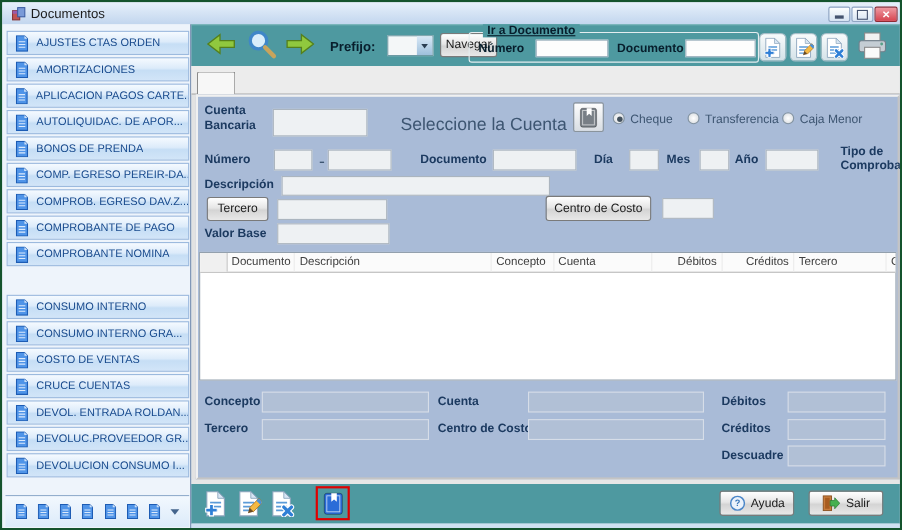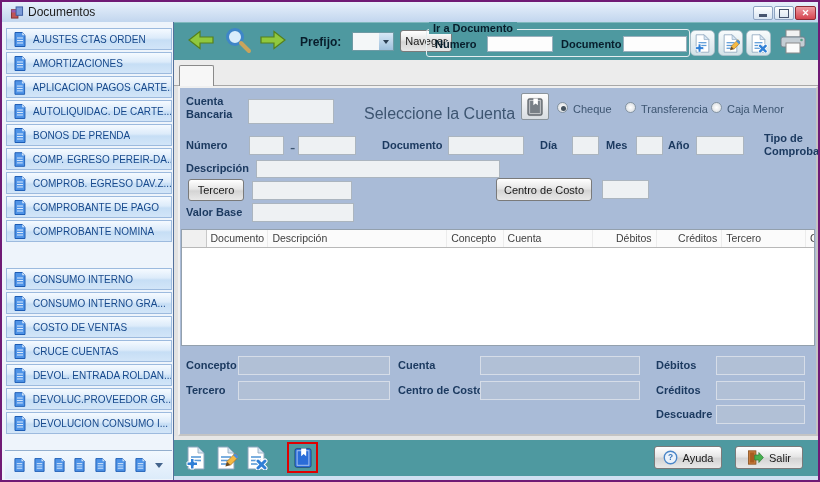--- a/index.html
+++ b/index.html
@@ -1,16 +1,16 @@
 <!DOCTYPE html>
 <html><head>
 <meta charset="utf-8">
 <style>
   html,body{margin:0;padding:0;background:#888;}
-  .window{position:relative;width:820px;height:482px;background:#d9e4f2;border:2px solid #701a75;box-sizing:border-box;font-family:"Liberation Sans",sans-serif;overflow:hidden;}
+  .window{position:relative;width:820px;height:482px;background:#d9e4f2;border:2px solid #14532d;box-sizing:border-box;font-family:"Liberation Sans",sans-serif;overflow:hidden;}
   .abs{position:absolute;box-sizing:border-box;}
   
   .titlebar{left:0;top:0;width:816px;height:20px;background:linear-gradient(#e7f0fb,#c2d6ee);display:flex;align-items:center;}
   .title-text{margin-left:26px;font-size:12px;color:#1c1c1c;}
   .winbtn{width:20px;height:14px;border:1px solid #8fa4c2;border-radius:2px;background:linear-gradient(#fdfefe,#d8e4f2);display:flex;align-items:center;justify-content:center;font-size:8px;color:#33415c;}
   .winbtn.close{background:linear-gradient(#ee9aa2,#d6444f);border-color:#8e2a34;color:#fff;width:21px;}
   .wmin::after{content:"";display:block;width:8px;height:3px;background:#45536e;margin-top:5px;}
   .wmax::after{content:"";display:block;width:8px;height:7px;border:1px solid #45536e;}
   .wclose::after{content:"✕";font-size:9px;font-weight:bold;}
   
@@ -39,21 +39,21 @@
   .btn{background:linear-gradient(#ffffff,#e6e6e6 45%,#d4d4d4 55%,#e8e8e8);border:1px solid #7a7a7a;border-radius:3px;font-size:11px;color:#1a1a1a;display:flex;align-items:center;justify-content:center;gap:5px;cursor:pointer;}
   .radio{width:11px;height:11px;border-radius:50%;background:radial-gradient(#ffffff,#d4d8dc);border:1px solid #8494a2;}
   .radio.sel::after{content:"";display:block;width:5px;height:5px;margin:3px;border-radius:50%;background:#44525e;}
   .rlabel{font-size:11px;color:#3d5571;}
   
   .tlabel{font-size:12px;font-weight:bold;color:#081e2c;}
   .combo{background:#f4f7f8;border:1px solid #6d9aa4;display:flex;}
   .combo .arr{margin-left:auto;width:14px;background:linear-gradient(#d8e8f6,#9ec0dc);display:flex;align-items:center;justify-content:center;}
   .combo .arr::after{content:"";width:0;height:0;border-left:3.5px solid transparent;border-right:3.5px solid transparent;border-top:4.5px solid #2a3e52;}
   .groupbox{border:1px solid #e4edf0;border-radius:3px;}
-  .gleg{position:absolute;top:-8px;left:2px;background:#4e99a0;padding:0 4px;font-size:11px;font-weight:bold;color:#071e2c;}
+  .gleg{position:absolute;top:-8px;left:12px;background:#4e99a0;padding:0 4px;font-size:11px;font-weight:bold;color:#071e2c;text-decoration:underline;}
   .iconframe{border:1px solid #a8bec8;border-radius:5px;background:linear-gradient(#f8fbfc,#d4e2e8);display:flex;align-items:center;justify-content:center;cursor:pointer;}
   .savebtn{background:linear-gradient(#fdfdfd,#d8dde2);border:1px solid #8a949c;border-radius:2px;display:flex;align-items:center;justify-content:center;color:#787f86;cursor:pointer;}
   .redbox{border:2px solid #df0000;display:flex;align-items:center;justify-content:center;color:#2a6cd8;}
   
   .grid{left:179px;top:227px;width:634px;height:117px;background:#ffffff;border:1px solid #93a0ad;}
   .gridhead{display:flex;height:17px;background:#fbfbfb;border-bottom:1px solid #b8b8b8;}
   .gcell{font-size:10.5px;color:#404040;padding:2px 4px 0 4px;border-right:1px solid #ececec;white-space:nowrap;overflow:hidden;}
   .gsel{width:17px;background:#f0f0f0;border-right:1px solid #c8c8c8;}
   .r{text-align:right;}
   .ticon{cursor:pointer;}
@@ -170,21 +170,21 @@
   <div class="abs navitem" style="top:74px">
       <svg width="12" height="15">
         <use href="#i-doc"></use>
       </svg>
       <span class="navlabel">APLICACION PAGOS CARTE...</span>
     </div>
   <div class="abs navitem" style="top:98px">
       <svg width="12" height="15">
         <use href="#i-doc"></use>
       </svg>
-      <span class="navlabel">AUTOLIQUIDAC. DE CARTE...</span>
+      <span class="navlabel">AUTOLIQUIDAC. DE APOR...</span>
     </div>
   <div class="abs navitem" style="top:122px">
       <svg width="12" height="15">
         <use href="#i-doc"></use>
       </svg>
       <span class="navlabel">BONOS DE PRENDA</span>
     </div>
   <div class="abs navitem" style="top:146px">
       <svg width="12" height="15">
         <use href="#i-doc"></use>

